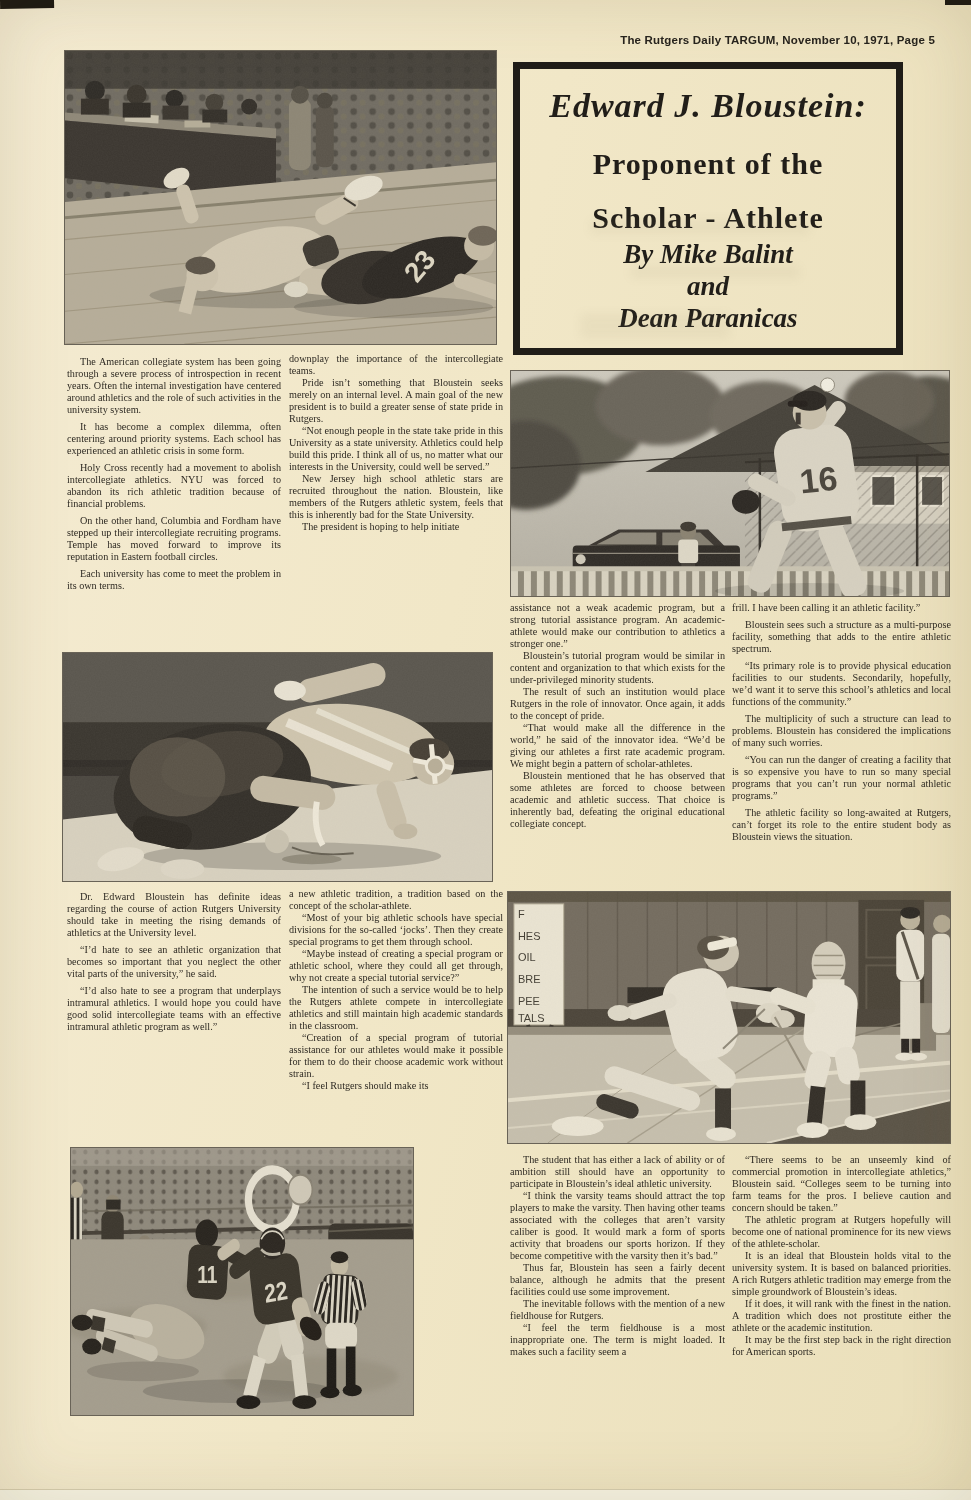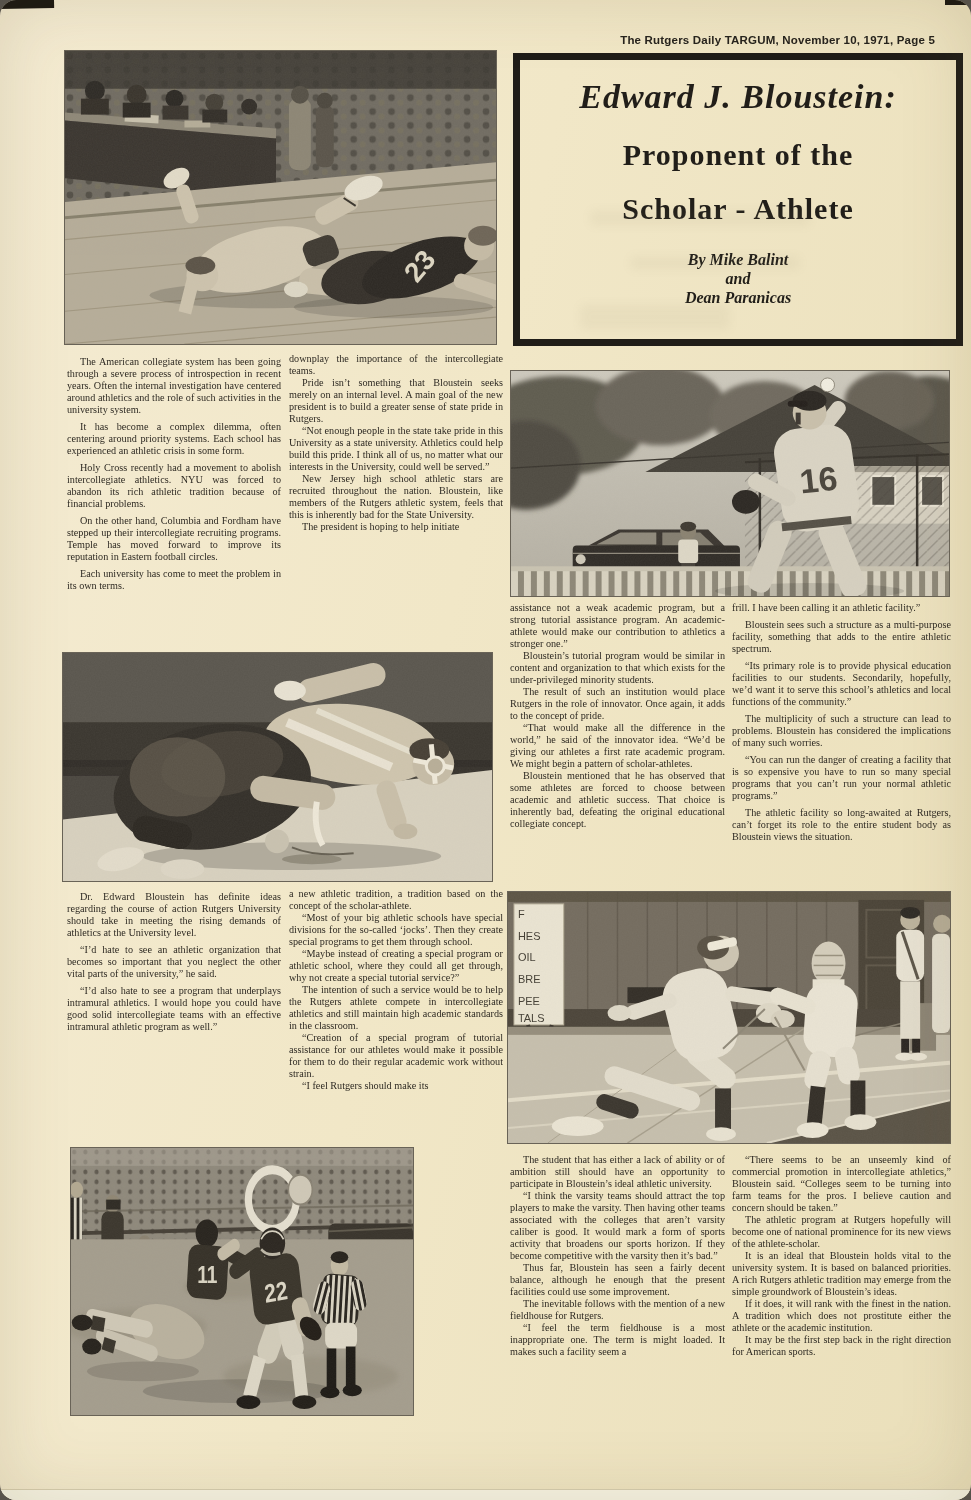--- a/index.html
+++ b/index.html
@@ -1,41 +1,41 @@
 <!DOCTYPE html>
 <html><head>
 <meta charset="utf-8">
 <style>
   html,body{margin:0;padding:0;background:#57524a;}
   .page{
     position:relative;width:971px;height:1500px;margin:0 auto;overflow:hidden;
     background:linear-gradient(102deg,#f4ebd2 0%,#f1e7c7 45%,#eadfba 100%);
-    font-family:"Liberation Serif",serif;color:#2d2923;border-radius:16px;
+    font-family:"Liberation Serif",serif;color:#2d2923;
   }
   .page::after{content:"";position:absolute;inset:0;box-shadow:inset 0 0 70px rgba(105,88,48,.17);pointer-events:none;}
   .masthead{
     position:absolute;right:36px;top:34px;
     font-family:"Liberation Sans",sans-serif;font-weight:bold;font-size:11.5px;
     letter-spacing:.2px;color:#26231d;
   }
   .corner-tl{position:absolute;left:0;top:0;width:54px;height:9px;background:#181510;transform:rotate(-1deg);transform-origin:left top;}
   .corner-tr{position:absolute;right:0;top:0;width:26px;height:5px;background:#181510;}
   .bottom-edge{position:absolute;left:0;top:1489px;width:971px;height:11px;background:#f7f4e3;border-top:1px solid #d6cdae;}
 
   .photo{position:absolute;margin:0;padding:0;border:1px solid rgba(40,32,20,.35);box-sizing:border-box;background:#8d877b;}
   .photo svg{display:block;width:100%;height:100%;}
 
   .titlebox{
-    position:absolute;left:513px;top:53px;width:450px;height:293px;box-sizing:border-box;
+    position:absolute;left:513px;top:62px;width:390px;height:293px;box-sizing:border-box;
     border:7px solid #201d18;text-align:center;color:#211e19;
   }
   .t1{margin-top:18px;font-style:italic;font-weight:bold;font-size:34px;letter-spacing:1px;}
   .t2{margin-top:22px;font-weight:bold;font-size:30px;letter-spacing:1px;}
   .t3{margin-top:20px;font-weight:bold;font-size:30px;letter-spacing:1px;}
-  .byline{margin-top:25px;font-style:italic;font-weight:bold;font-size:16px;line-height:1.18;}
+  .byline{margin-top:4px;font-style:italic;font-weight:bold;font-size:27px;line-height:1.18;}
   .ghost{position:absolute;background:#8a7f5f;opacity:.07;filter:blur(5px);border-radius:4px;pointer-events:none;}
 
   .col{
     position:absolute;overflow:hidden;
     font-size:10.2px;line-height:12px;text-align:justify;color:#2e2a23;
   }
   .col p{margin:0;text-indent:13px;}
   .col.spaced p + p{margin-top:5px;}
   .col p.cont{text-indent:0;}
   .c1t{left:67px;top:356px;width:214px;height:292px;}
@@ -470,27 +470,27 @@
   <div class="col c1b spaced">
       <p>Dr. Edward Bloustein has definite ideas regarding the course of action Rutgers University should take in meeting the rising demands of athletics at the University level.</p>
       <p>“I’d hate to see an athletic organization that becomes so important that you neglect the other vital parts of the university,” he said.</p>
       <p>“I’d also hate to see a program that underplays intramural athletics. I would hope you could have good solid intercollegiate teams with an effective intramural athletic program as well.”</p>
     </div>
   <div class="col c2b">
       <p class="cont">a new athletic tradition, a tradition based on the concept of the scholar-athlete.</p>
       <p>“Most of your big athletic schools have special divisions for the so-called ‘jocks’. Then they create special programs to get them through school.</p>
       <p>“Maybe instead of creating a special program or athletic school, where they could all get through, why not create a special tutorial service?”</p>
       <p>The intention of such a service would be to help the Rutgers athlete compete in intercollegiate athletics and still maintain high academic standards in the classroom.</p>
-      <p>“Creation of a special program of tutorial assistance for our athletes would make it possible for them to do their regular academic work without strain.</p>
+      <p>“Creation of a special program of tutorial assistance for our athletes would make it possible for them to do their choose academic work without strain.</p>
       <p>“I feel Rutgers should make its</p>
     </div>
   <div class="col c3b">
       <p>The student that has either a lack of ability or of ambition still should have an opportunity to participate in Bloustein’s ideal athletic university.</p>
       <p>“I think the varsity teams should attract the top players to make the varsity. Then having other teams associated with the colleges that aren’t varsity caliber is good. It would mark a form of sports activity that broadens our sports horizon. If they become competitive with the varsity then it’s bad.”</p>
-      <p>Thus far, Bloustein has seen a fairly decent balance, although he enough that the present facilities could use some improvement.</p>
+      <p>Thus far, Bloustein has seen a fairly decent balance, although he admits that the present facilities could use some improvement.</p>
       <p>The inevitable follows with the mention of a new fieldhouse for Rutgers.</p>
       <p>“I feel the term fieldhouse is a most inappropriate one. The term is might loaded. It makes such a facility seem a</p>
     </div>
   <div class="col c4b">
       <p>“There seems to be an unseemly kind of commercial promotion in intercollegiate athletics,” Bloustein said. “Colleges seem to be turning into farm teams for the pros. I believe caution and concern should be taken.”</p>
       <p>The athletic program at Rutgers hopefully will become one of national prominence for its new views of the athlete-scholar.</p>
       <p>It is an ideal that Bloustein holds vital to the university system. It is based on balanced priorities. A rich Rutgers athletic tradition may emerge from the simple groundwork of Bloustein’s ideas.</p>
       <p>If it does, it will rank with the finest in the nation. A tradition which does not prostitute either the athlete or the academic institution.</p>
       <p>It may be the first step back in the right direction for American sports.</p>
     </div>

